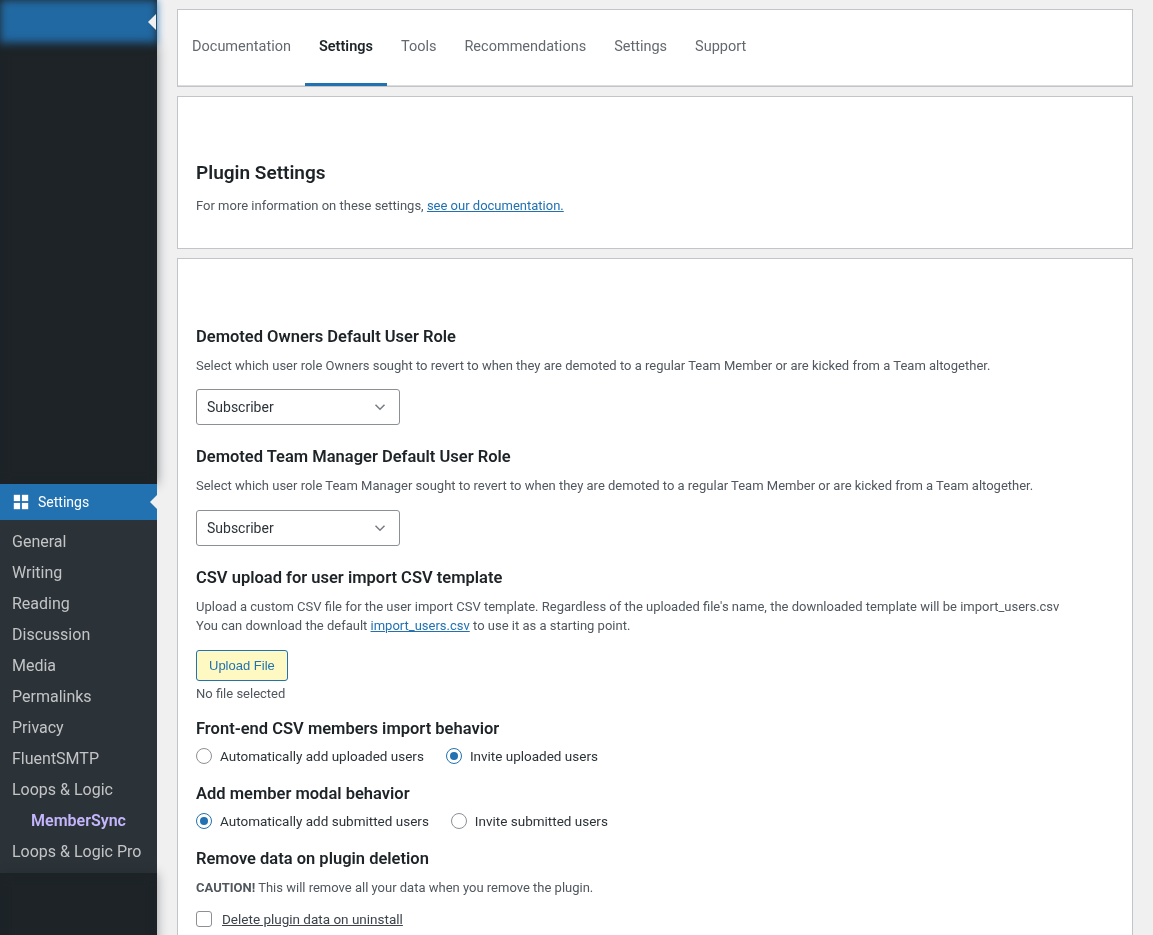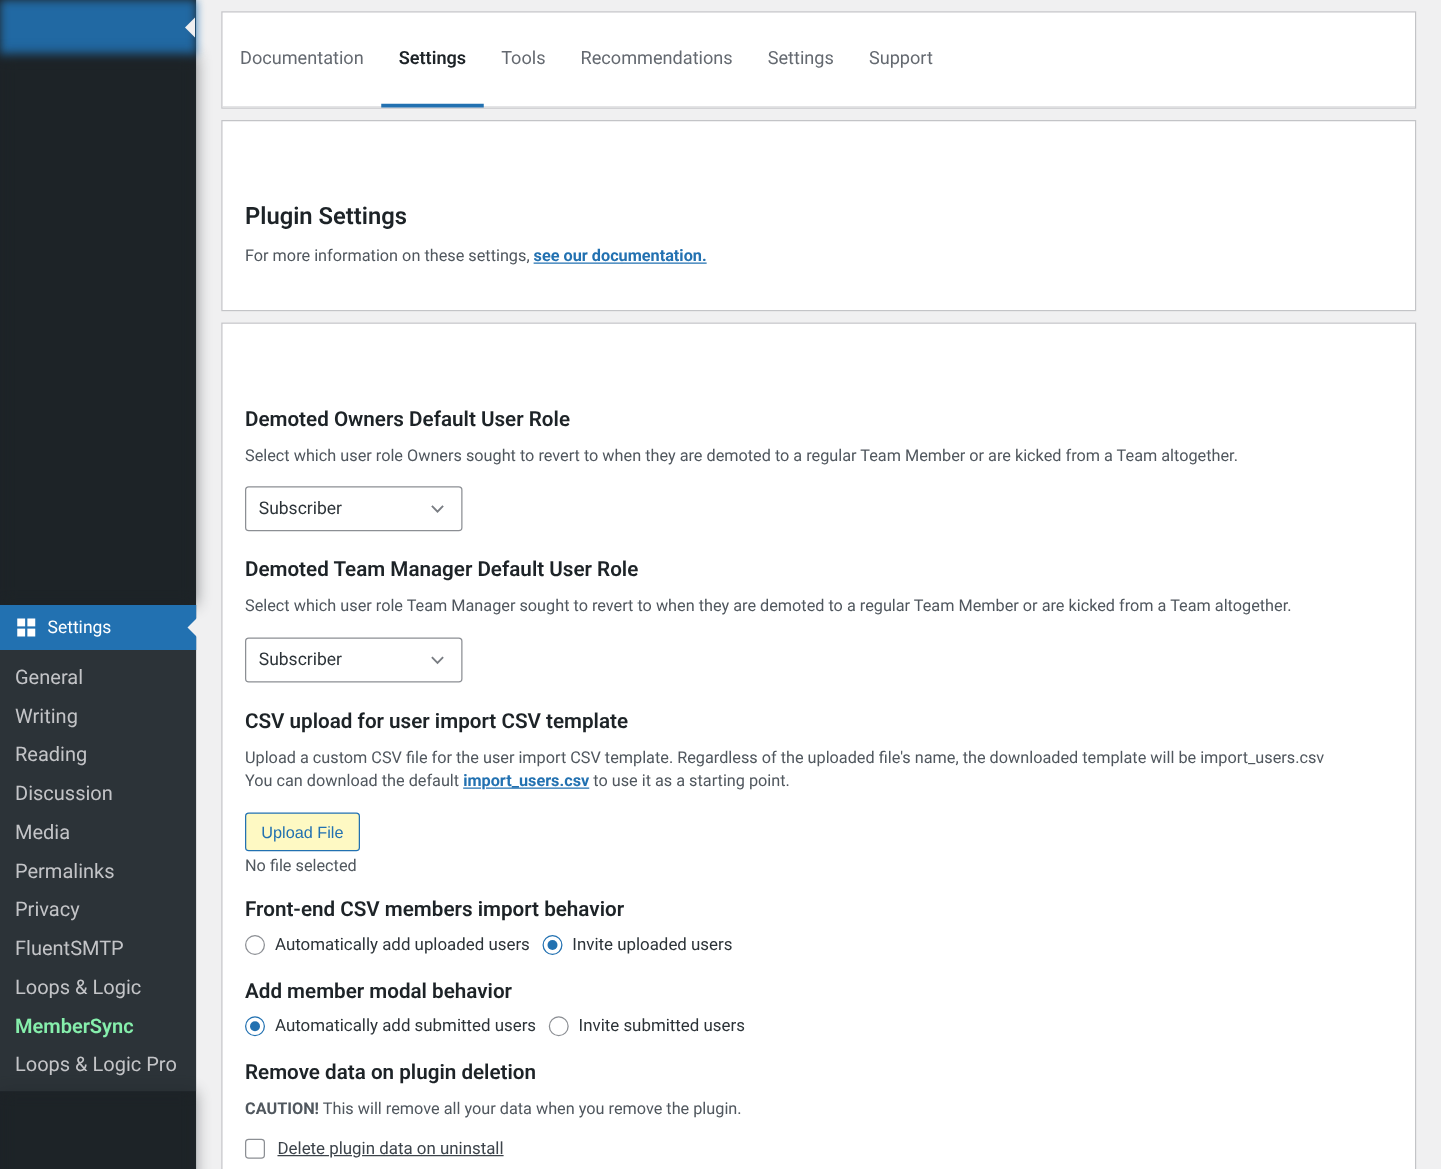--- a/index.html
+++ b/index.html
@@ -8,37 +8,37 @@
 .sidebar { width: 157px; background: #1d2327; color: #f0f0f1; display: flex; flex-direction: column; }
 .sb-top { height: 44px; background: #2271b1; position: relative; filter: blur(4px); opacity: 0.9; }
 .sb-top::after { content: ''; position: absolute; right: -8px; top: 50%; transform: translateY(-50%); border-left: 8px solid #2271b1; border-top: 8px solid transparent; border-bottom: 8px solid transparent; filter: blur(4px); opacity: 0; }
 .sb-top-arrow { position: absolute; left: 148px; top: 14px; width: 0; height: 0; border-top: 8px solid transparent; border-bottom: 8px solid transparent; border-right: 8px solid #f0f0f1; z-index: 10; }
 .sb-blur { height: 440px; background: #1d2327; filter: blur(6px); opacity: 0.5; }
 .sb-active { background: #2271b1; color: #fff; padding: 9px 12px; display: flex; align-items: center; gap: 8px; font-size: 14px; position: relative; }
 .sb-active-arrow { position: absolute; right: -1px; top: 50%; transform: translateY(-50%); width: 0; height: 0; border-top: 8px solid transparent; border-bottom: 8px solid transparent; border-right: 8px solid #f0f0f1; }
 .sb-active svg { width: 18px; height: 18px; fill: #fff; }
 .sb-sub { background: #2c3338; padding: 6px 0; }
 .sb-sub a { display: block; padding: 6px 12px; color: #c3c4c7; text-decoration: none; font-size: 16px; }
-.sb-sub a.current { color: #86efac; font-weight: 600; }
+.sb-sub a.current { color: #c4b5fd; font-weight: 600; text-align: center; }
 .sb-bottom { flex: 1; background: #1d2327; filter: blur(6px); opacity: 0.4; }
 .main { flex: 1; padding: 0 20px 20px 20px; background: #f0f0f1; }
 .card { background: #fff; border: 1px solid #c3c4c7; margin-top: 9px; }
 .tabs { display: flex; padding: 0; border-bottom: 1px solid #dcdcde; }
 .tab { padding: 28px 14px; color: #646970; font-size: 14.5px; cursor: pointer; }
 .tab.active { color: #1d2327; font-weight: 600; border-bottom: 3px solid #2271b1; margin-bottom: -1px; }
 .card-body { padding: 16px 18px 18px 18px; margin-top: 48px; }
 h2 { font-size: 19px; font-weight: 600; color: #1d2327; margin-bottom: 12px; }
 h3 { font-size: 16.5px; font-weight: 600; color: #1d2327; margin-bottom: 10px; margin-top: 4px; }
 .desc { font-size: 13px; color: #50575e; line-height: 1.5; margin-bottom: 14px; }
-.desc a { color: #2271b1; text-decoration: underline; font-weight: bold; }
-.select { display: flex; align-items: center; justify-content: space-between; width: 174px; height: 36px; border: 1px solid #8c8f94; border-radius: 3px; background: #fff; padding: 0 10px; font-size: 14px; color: #2c3338; cursor: pointer; margin-bottom: 22px; }
+.desc a { color: #2271b1; text-decoration: underline; }
+.select { display: flex; align-items: center; justify-content: space-between; width: 204px; height: 36px; border: 1px solid #8c8f94; border-radius: 3px; background: #fff; padding: 0 10px; font-size: 14px; color: #2c3338; cursor: pointer; margin-bottom: 22px; }
 .chevron { width: 18px; height: 18px; stroke: #787c82; stroke-width: 2; fill: none; }
 .upload-btn { display: inline-block; padding: 7px 12px; border: 1px solid #2271b1; border-radius: 3px; color: #2271b1; background: #fef9c3; font-size: 13px; cursor: pointer; }
 .file-status { font-size: 13px; color: #50575e; margin-top: 5px; margin-bottom: 18px; }
-.radios { display: flex; gap: 10px; margin-bottom: 20px; }
+.radios { display: flex; gap: 22px; margin-bottom: 20px; }
 .radio-item { display: flex; align-items: center; gap: 8px; font-size: 13.5px; color: #2c3338; }
 .radio { width: 16px; height: 16px; border: 1px solid #8c8f94; border-radius: 50%; display: flex; align-items: center; justify-content: center; background: #fff; cursor: pointer; }
 .radio.checked { border-color: #2271b1; }
 .radio.checked::after { content: ''; width: 8px; height: 8px; background: #2271b1; border-radius: 50%; }
 .checkbox { width: 16px; height: 16px; border: 1px solid #8c8f94; border-radius: 3px; background: #fff; cursor: pointer; }
 .check-row { display: flex; align-items: center; gap: 10px; font-size: 13.5px; margin-bottom: 22px; text-decoration: underline; }
 .caution { font-weight: 700; }
 .save-btn { background: #c2410c; color: #fff; border: none; padding: 10px 16px; border-radius: 3px; font-size: 13.5px; cursor: pointer; }
 </style>
 </head>

